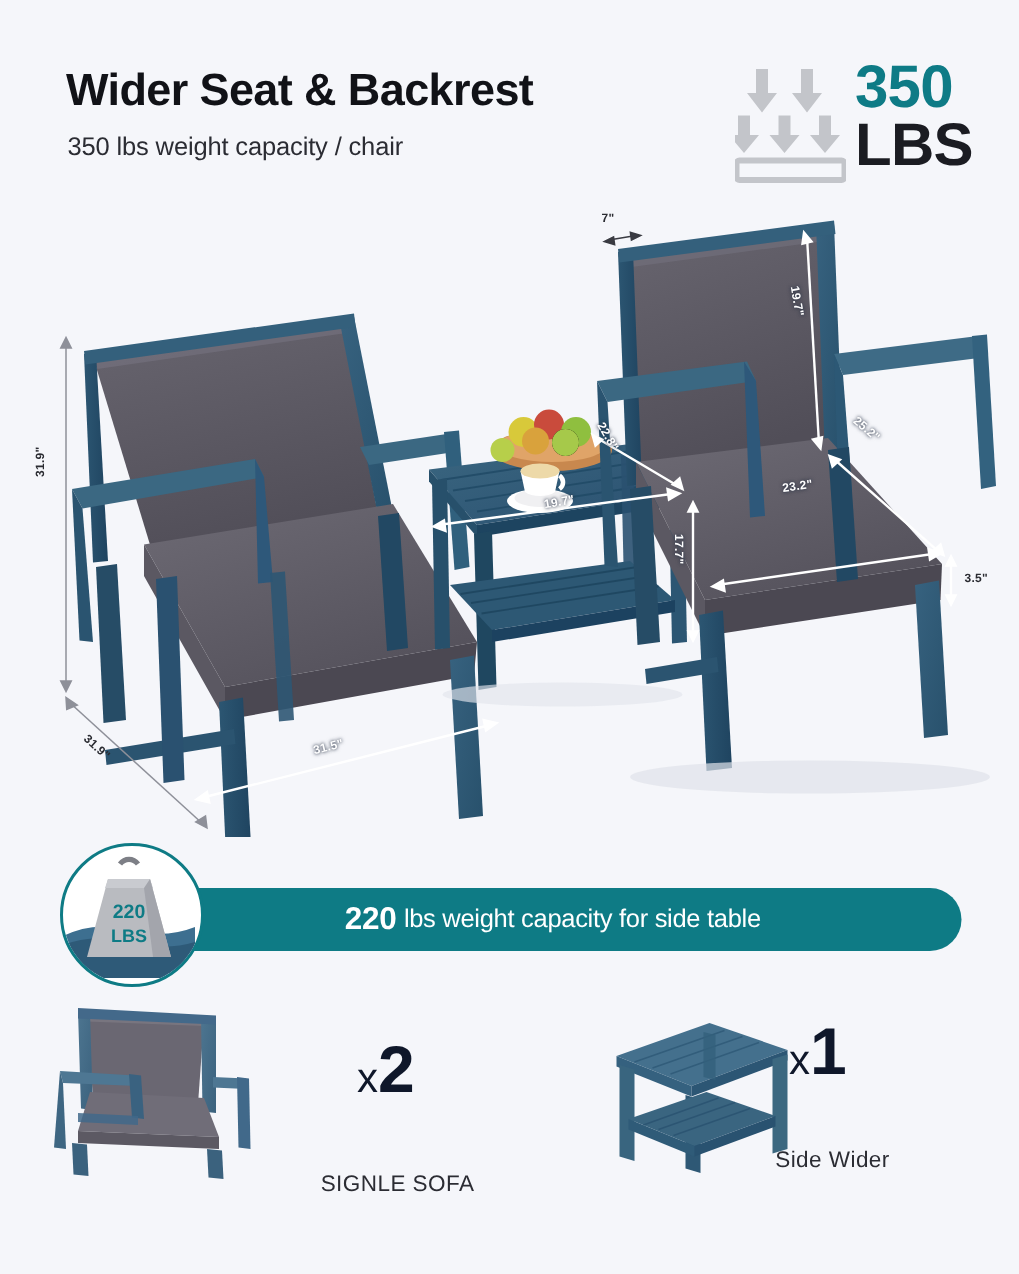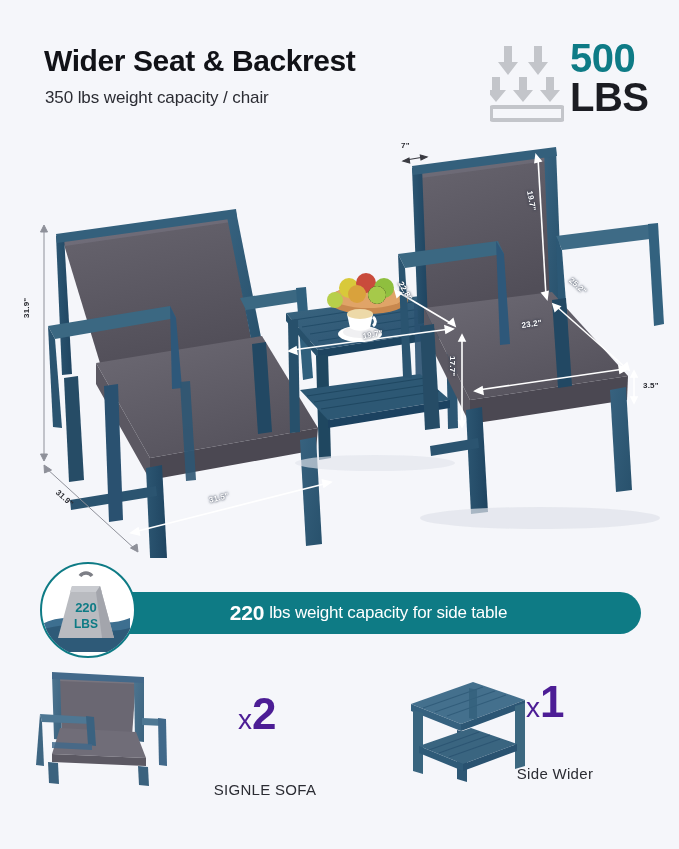--- a/index.html
+++ b/index.html
@@ -66,21 +66,21 @@
   .weight-badge{
     position:absolute;left:40px;top:562px;width:92px;height:92px;
     border-radius:50%;background:#ffffff;border:2px solid #0e7b85;
     overflow:hidden;
   }
 
   
   .bottom{position:absolute;left:0;top:660px;width:679px;height:160px;}
   .item{position:absolute;}
   .count{
-    font-size:44px;font-weight:bold;color:#4c1d95;line-height:44px;
+    font-size:44px;font-weight:bold;color:#0f172a;line-height:44px;
     white-space:nowrap;letter-spacing:-1px;
   }
   .count .x{font-size:28px;font-weight:400;letter-spacing:0;}
   .caption{
     font-size:15px;color:#2b2c33;letter-spacing:.3px;white-space:nowrap;
     text-align:center;
   }
 </style>
 </head>
 <body>
@@ -97,21 +97,21 @@
 
           <path d="M14 2 h8 v16 h6 l-10 13 -10 -13 h6 z"></path>
           <path d="M44 2 h8 v16 h6 l-10 13 -10 -13 h6 z"></path>
 
           <path d="M2 33 h8 v13 h6 l-10 12 -10 -12 h6 z"></path>
           <path d="M29 33 h8 v13 h6 l-10 12 -10 -12 h6 z"></path>
           <path d="M56 33 h8 v13 h6 l-10 12 -10 -12 h6 z"></path>
         </g>
         <rect x="1" y="63" width="72" height="13" rx="2" fill="none" stroke="#c3c5ca" stroke-width="4"></rect>
       </svg>
-      <div class="num350">500</div>
+      <div class="num350">350</div>
       <div class="lbs350">LBS</div>
     </div>
   </div>
 
   <div class="scene">
     <svg width="679" height="430" viewBox="0 0 679 430">
       <defs>
         <linearGradient id="cush" x1="0" y1="0" x2="0.3" y2="1">
           <stop offset="0%" stop-color="#68656f"></stop>
           <stop offset="100%" stop-color="#514e58"></stop>

